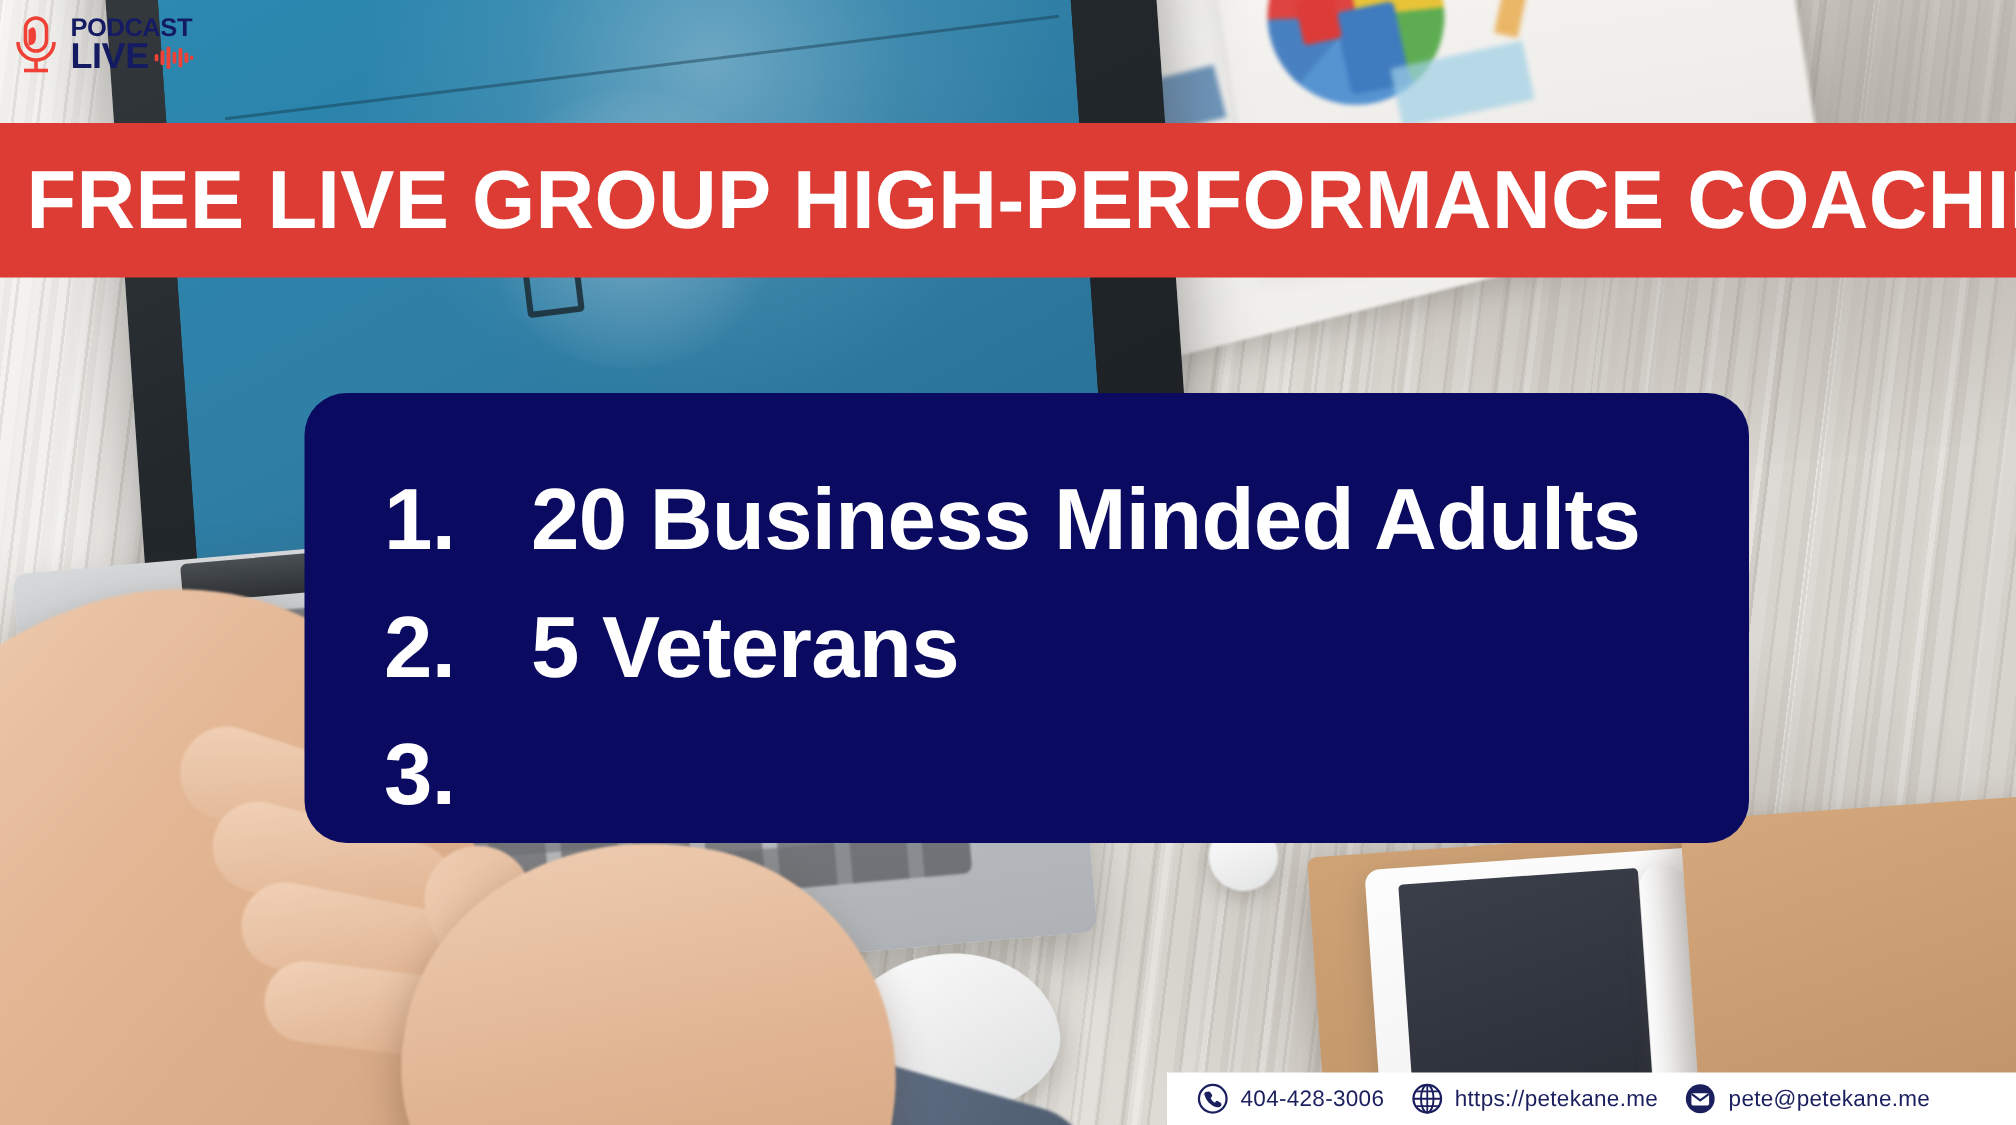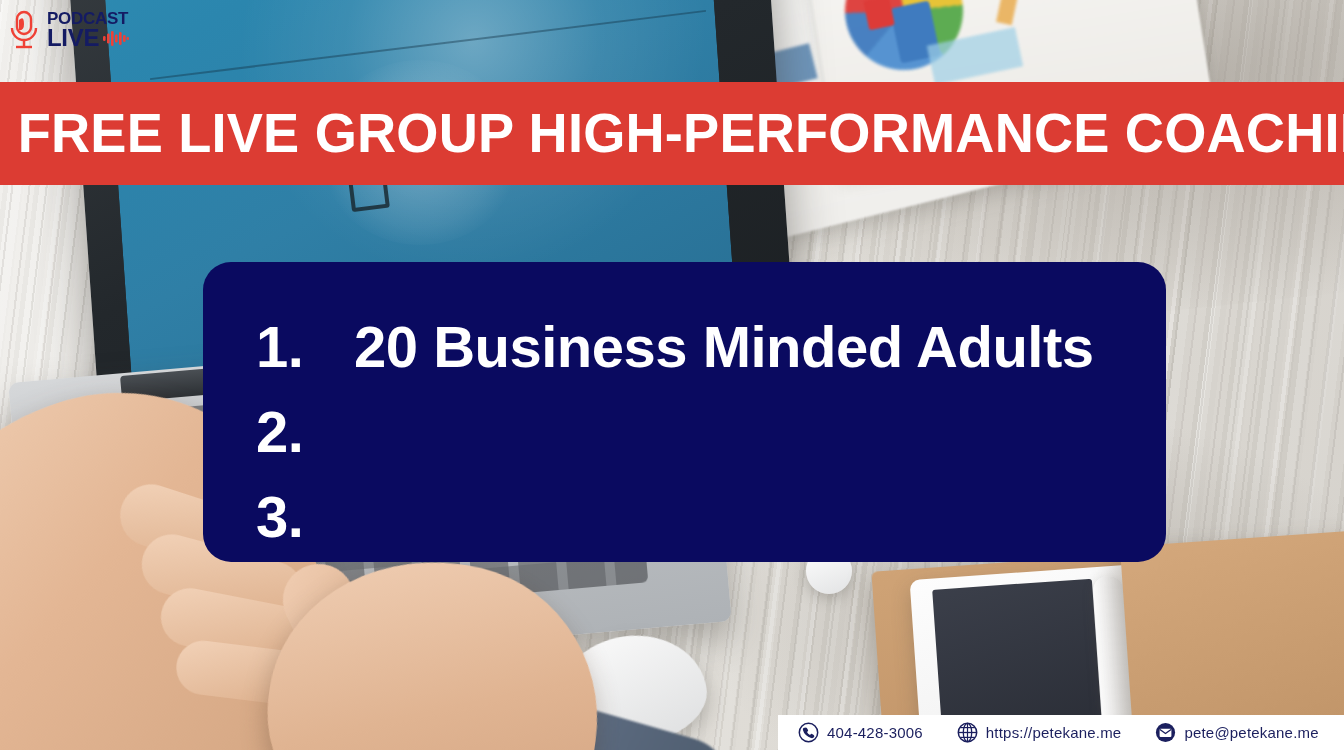--- a/index.html
+++ b/index.html
@@ -443,21 +443,21 @@
   
   .footer {
     position: absolute;
     left: 778px; top: 715px;
     width: 566px;
     height: 35px;
     background: #ffffff;
     z-index: 6;
     display: flex;
     align-items: center;
-    gap: 34px;
+    gap: 18px;
     padding-left: 20px;
     box-sizing: border-box;
   }
   .contact {
     display: flex;
     align-items: center;
     gap: 8px;
   }
   .contact-text {
     font-family: "Liberation Sans", sans-serif;
@@ -551,20 +551,21 @@
   </div>
 
   <div class="card">
     <ol class="card-list">
       <li class="card-item">
         <span class="card-num">1.</span>
         <span class="card-text">20 Business Minded Adults</span>
       </li>
       <li class="card-item">
         <span class="card-num">2.</span>
+        <span class="card-text">5 Veterans</span>
       </li>
       <li class="card-item">
         <span class="card-num">3.</span>
       </li>
     </ol>
   </div>
 
   <div class="footer">
 
     <a class="contact" href="#" style="text-decoration:none">

